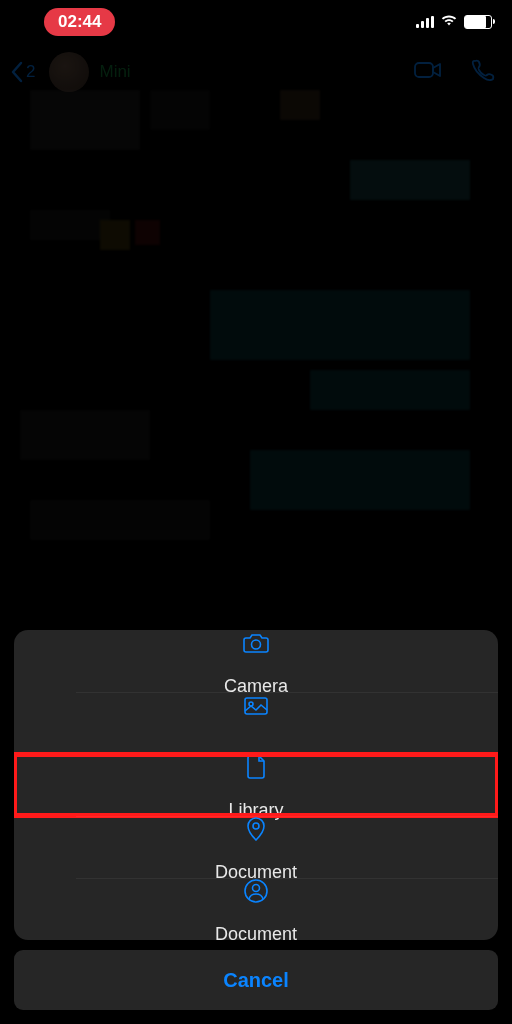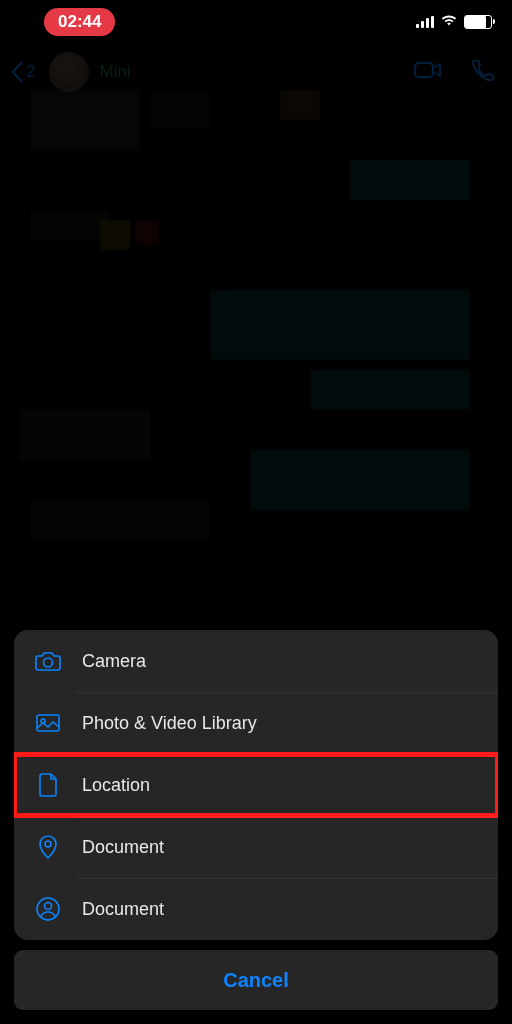--- a/index.html
+++ b/index.html
@@ -165,20 +165,21 @@
       overflow: hidden;
       margin-bottom: 10px;
     }
     .sheet-item {
       display: flex;
       align-items: center;
       height: 62px;
       padding: 0 20px;
       gap: 20px;
       position: relative;
+      flex-direction: column;
     }
     .sheet-item:not(:last-child)::after {
       content: '';
       position: absolute;
       bottom: 0;
       left: 62px;
       right: 0;
       height: 0.5px;
       background: rgba(255,255,255,0.06);
     }
@@ -292,31 +293,30 @@
     </div>
 
     <div class="sheet-item">
       <div class="sheet-icon">
         <svg viewBox="0 0 26 22">
             <rect x="2" y="3" width="22" height="16" rx="2"></rect>
             <circle cx="8" cy="9" r="2"></circle>
             <path d="M2 16 L8 11 L13 15 L18 10 L24 15"></path>
           </svg>
       </div>
-      <div class="sheet-label">Photo &amp; Video Library</div>
     </div>
 
     <div class="sheet-item highlight">
       <div class="sheet-icon">
         <svg viewBox="0 0 22 26">
             <path d="M5 2 L14 2 L19 7 L19 22 C19 23 18 24 17 24 L5 24 C4 24 3 23 3 22 L3 4 C3 3 4 2 5 2 Z"></path>
             <path d="M14 2 L14 7 L19 7"></path>
           </svg>
       </div>
-      <div class="sheet-label">Location</div>
+      <div class="sheet-label">Library</div>
     </div>
 
     <div class="sheet-item">
       <div class="sheet-icon">
         <svg viewBox="0 0 22 26">
             <path d="M11 2 C15.5 2 19 5.5 19 10 C19 16 11 24 11 24 C11 24 3 16 3 10 C3 5.5 6.5 2 11 2 Z"></path>
             <circle cx="11" cy="10" r="3"></circle>
           </svg>
       </div>
       <div class="sheet-label">Document</div>

